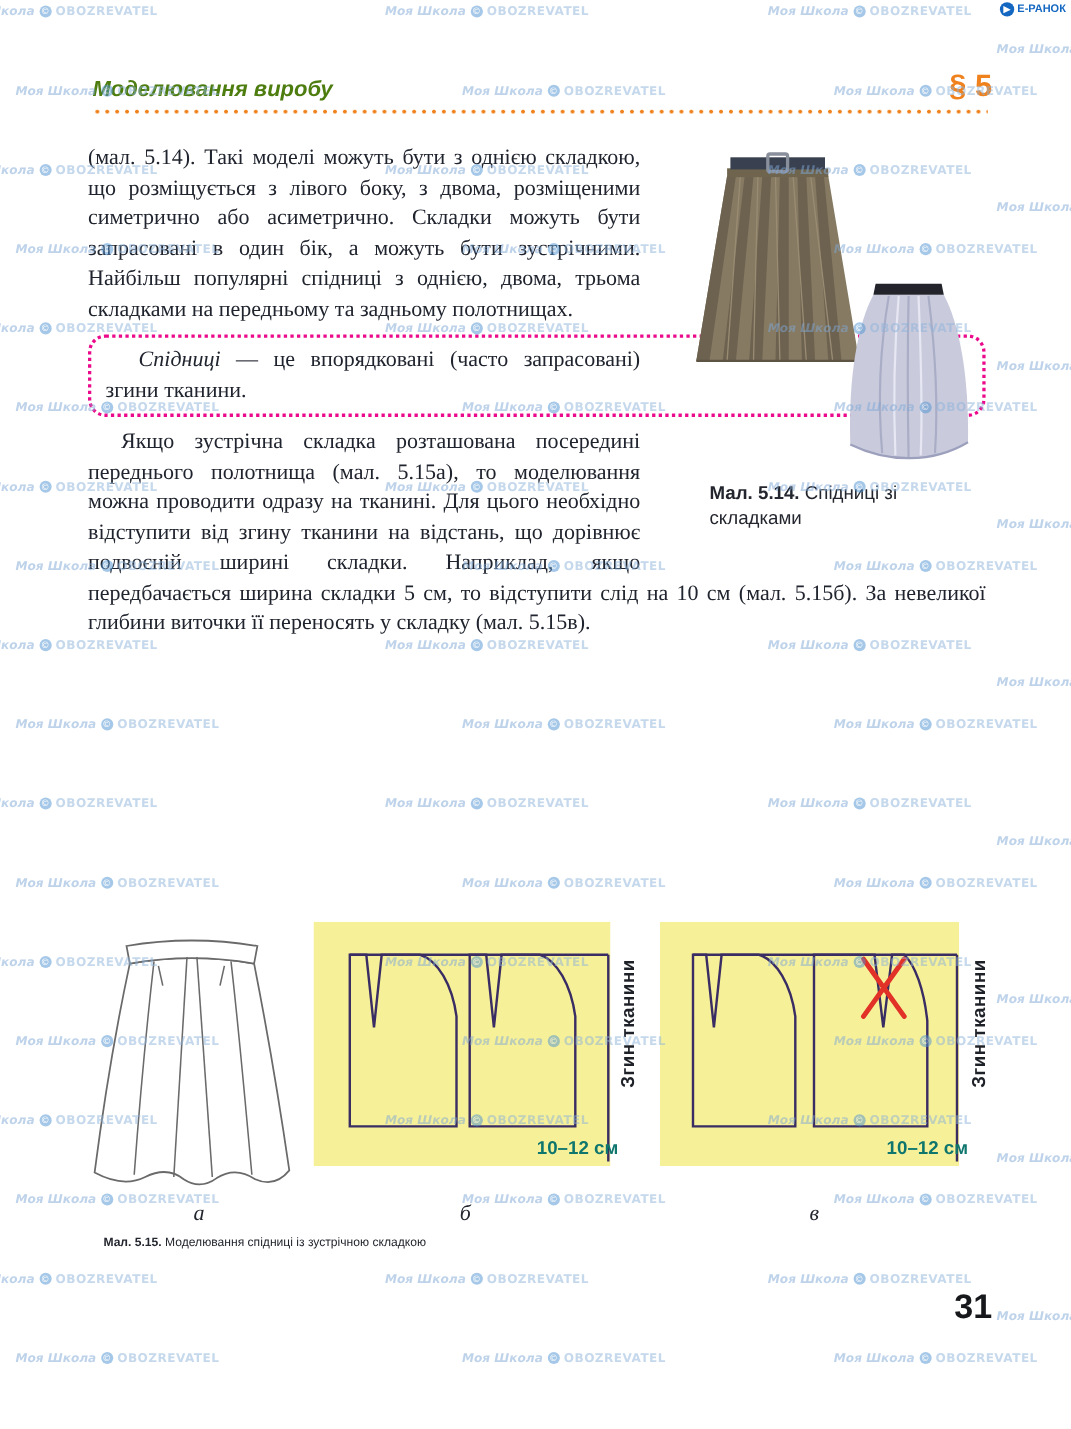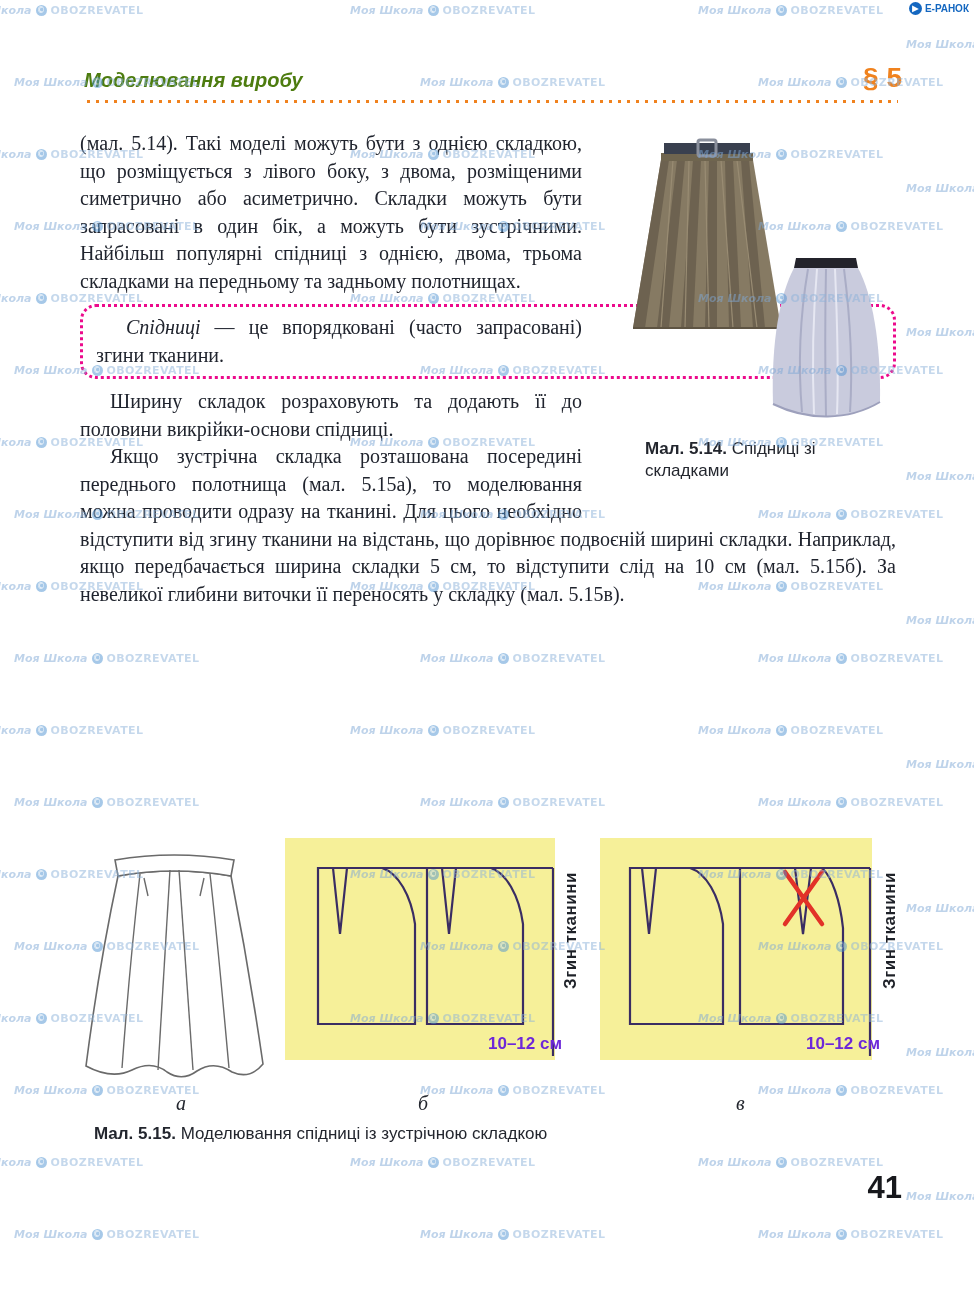--- a/index.html
+++ b/index.html
@@ -47,27 +47,27 @@
   .defbox i { font-style:italic; }
 
   
   .fig15 { position:absolute; left:80px; top:838px; width:830px; height:330px;
            font-family:"Liberation Sans", sans-serif; }
   .fig15 svg { position:absolute; }
   .fold-label { position:absolute; writing-mode:vertical-rl; transform:rotate(180deg);
                 font-size:17px; font-weight:600; color:#1e2128; letter-spacing:.5px; }
   .fl-b { left:481px; top:34px; }
   .fl-v { left:800px; top:34px; }
-  .dim { position:absolute; font-size:17px; font-weight:600; color:#6d28d9; }
+  .dim { position:absolute; font-size:17px; font-weight:600; color:#0f766e; }
   .dim-b { left:408px; top:196px; }
   .dim-v { left:726px; top:196px; }
   .sub { position:absolute; top:254px; font-family:"Liberation Serif", serif;
          font-style:italic; font-size:20px; color:#23262e; }
   .sub-a { left:96px; } .sub-b { left:338px; } .sub-v { left:656px; }
-  .cap15 { position:absolute; left:14px; top:286px; margin:0; font-size:17px; color:#23262e;text-align:center; }
+  .cap15 { position:absolute; left:14px; top:286px; margin:0; font-size:11px; color:#23262e;text-align:center; }
 
   .pagenum { position:absolute; right:72px; top:1170px;
              font-family:"Liberation Sans", sans-serif; font-weight:700;
              font-size:31px; color:#17181c; }
 
   
   .wm-layer { position:absolute; inset:0; pointer-events:none; z-index:6; }
   .wm { position:absolute; display:flex; align-items:center; gap:4px; white-space:nowrap;
         font-family:"DejaVu Sans", sans-serif; font-size:11px; opacity:.5; }
   .wm i { font-style:italic; font-weight:700; color:#7fa8d6; }
@@ -126,21 +126,20 @@
       </svg>
       <p class="cap14"><b>Мал. 5.14.</b> <span>Спідниці зі складками</span></p>
     </aside>
 
     <p class="para nofirst">(мал. 5.14). Такі моделі можуть бути з однією складкою, що розміщується з лівого боку, з двома, розміщеними симетрично або асиметрично. Складки можуть бути запрасовані в один бік, а можуть бути зустрічними. Найбільш популярні спідниці з однією, двома, трьома складками на передньому та задньому полотнищах.</p>
 
     <div class="defbox">
       <p><i>Спідниці</i><span> — це впорядковані (часто запрасовані) згини тканини.</span></p>
     </div>
 
-    <p class="para">Ширину складок розраховують та додають її до половини викрійки-основи спідниці.</p>
     <p class="para">Якщо зустрічна складка розташована посередині переднього полотнища (мал. 5.15а), то моделювання можна проводити одразу на тканині. Для цього необхідно відступити від згину тканини на відстань, що дорівнює подвоєній ширині складки. Наприклад, якщо передбачається ширина складки 5 см, то відступити слід на 10 см (мал. 5.15б). За невеликої глибини виточки її переносять у складку (мал. 5.15в).</p>
   </main>
 
   <section class="fig15">
 
     <svg style="left:2px;top:6px" width="185" height="238" viewBox="0 0 185 238">
       <g fill="#ffffff" stroke="#6a6a6a" stroke-width="1.6">
         <path d="M36,32 C24,88 12,160 4,222 Q30,236 50,226 Q70,216 85,228 Q100,238 115,227 Q132,216 150,228 Q168,236 181,220 C172,158 160,88 149,32 Q92,22 36,32 Z"></path>
         <path d="M33,16 Q92,6 152,16 L149,32 Q92,22 36,32 Z"></path>
       </g>
@@ -180,21 +179,21 @@
     <div class="dim dim-b">10–12 см</div>
     <div class="dim dim-v">10–12 см</div>
 
     <div class="sub sub-a">а</div>
     <div class="sub sub-b">б</div>
     <div class="sub sub-v">в</div>
 
     <p class="cap15"><b>Мал. 5.15.</b> <span>Моделювання спідниці із зустрічною складкою</span></p>
   </section>
 
-  <div class="pagenum">41</div>
+  <div class="pagenum">31</div>
 
   <div class="wm-layer" id="wm-layer">
       <span class="wm" style="left: -42px; top: 4px;">
         <i>Моя Школа</i>
         <span class="cc">©</span>
         <b>OBOZREVATEL</b>
       </span>
       <span class="wm" style="left: 350px; top: 4px;">
         <i>Моя Школа</i>
         <span class="cc">©</span>

